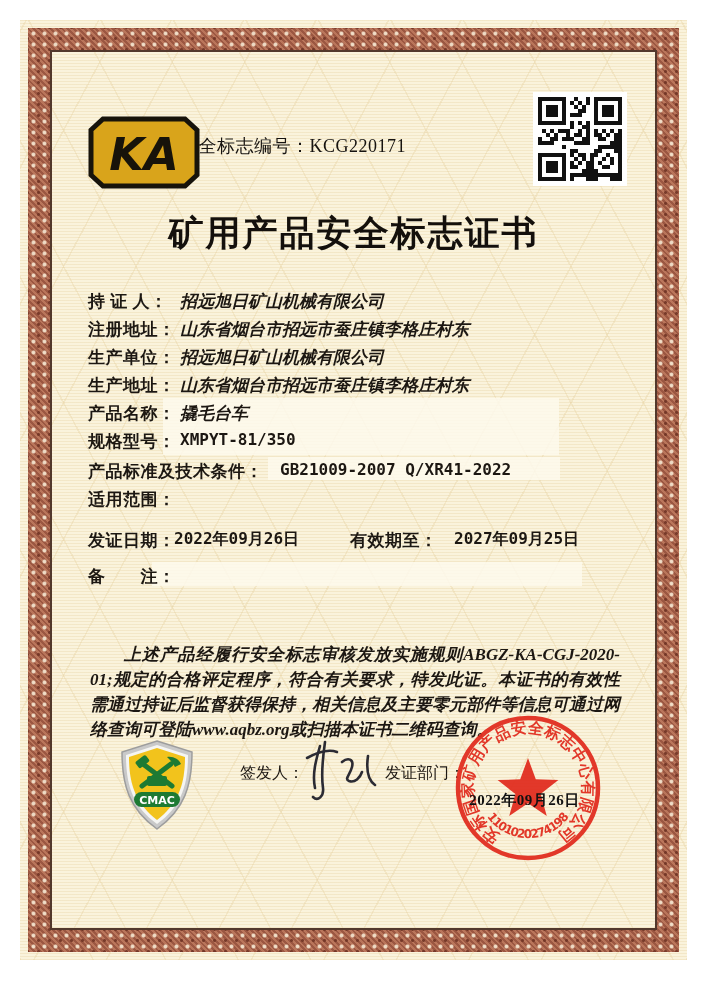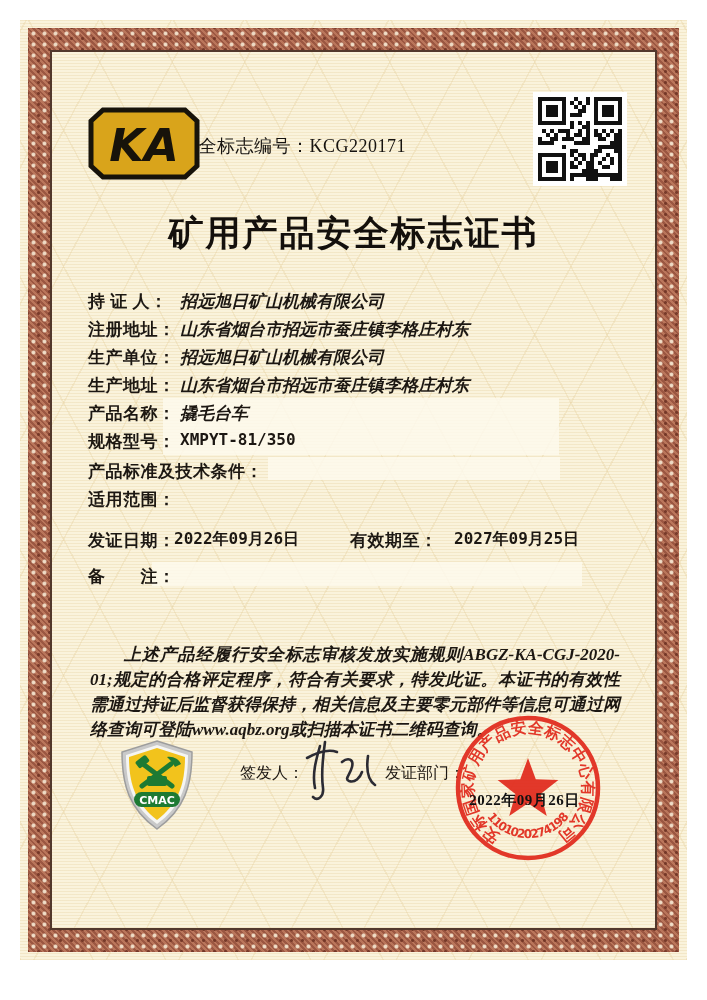--- a/index.html
+++ b/index.html
@@ -47,21 +47,21 @@
   svg{display:block;}
 </style>
 </head>
 <body>
 
 <div class="paper">
   <div class="band"></div>
   <div class="inner"></div>
 </div>
 
-<div class="abs" style="left:88px;top:107px;width:112px;height:94px;z-index:2">
+<div class="abs" style="left:88px;top:116px;width:112px;height:94px;z-index:2">
   <svg width="112" height="73" viewBox="0 0 112 73">
     <polygon points="15,3 97,3 109,14 109,59 97,70 15,70 3,59 3,14" fill="#d9a41b" stroke="#17130a" stroke-width="5"></polygon>
     <text x="56" y="54" text-anchor="middle" font-family="'DejaVu Sans','Liberation Sans',sans-serif" font-size="45" font-weight="900" font-style="italic" fill="#17130a">KA</text>
   </svg>
 </div>
 
 <div class="abs markline">
   <span>安全标志编号：</span><span>KCG220171</span>
 </div>
 
@@ -233,20 +233,21 @@
 <div class="abs row" style="top:402px">
   <span class="lbl">产品名称：</span>
   <span class="val kai" style="left:92px">撬毛台车</span>
 </div>
 <div class="abs row" style="top:430px">
   <span class="lbl">规格型号：</span>
   <span class="val mono" style="left:92px">XMPYT-81/350</span>
 </div>
 <div class="abs row" style="top:460px">
   <span class="lbl">产品标准及技术条件：</span>
+  <span class="val mono" style="left:192px">GB21009-2007 Q/XR41-2022</span>
 </div>
 <div class="abs row" style="top:488px">
   <span class="lbl">适用范围：</span>
 </div>
 
 <div class="abs row" style="top:529px">
   <span class="lbl">发证日期：</span>
   <span class="val mono" style="left:86px">2022年09月26日</span>
   <span class="val lbl" style="left:262px">有效期至：</span>
   <span class="val mono" style="left:366px">2027年09月25日</span>

